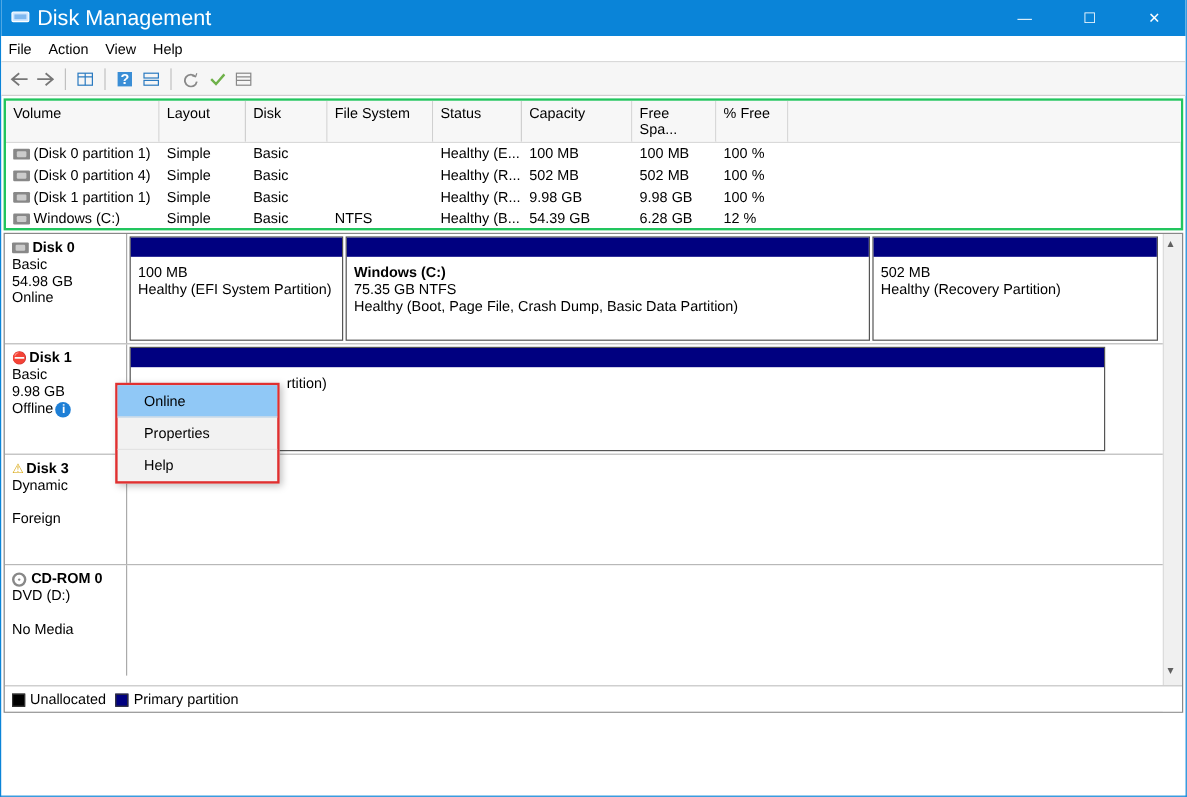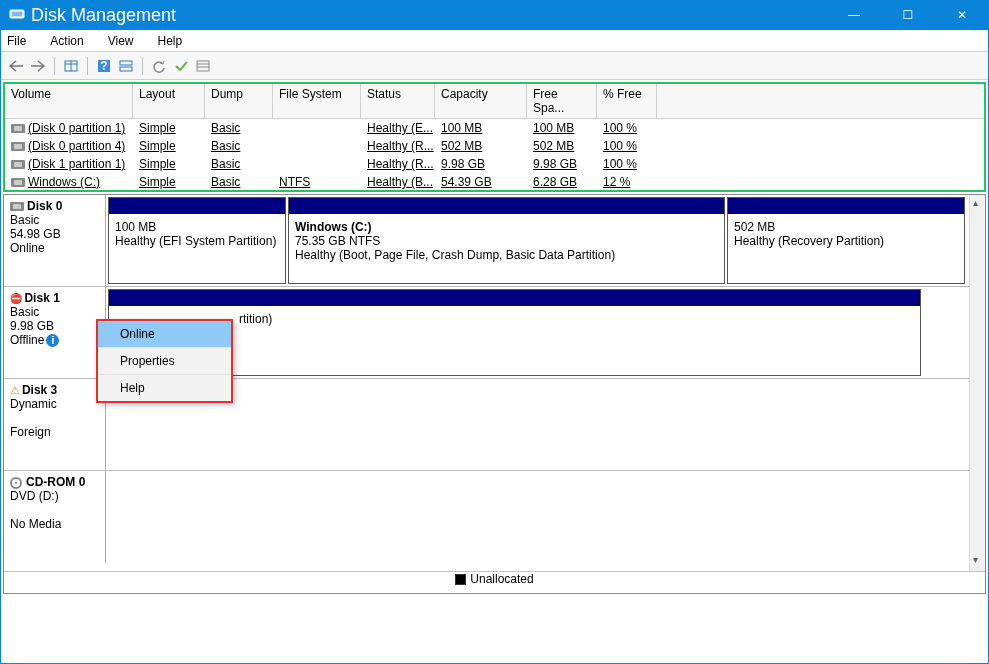--- a/index.html
+++ b/index.html
@@ -2,44 +2,44 @@
 <html><head>
 <meta charset="utf-8">
 <style>
 * { margin: 0; padding: 0; box-sizing: border-box; font-family: "Segoe UI", Tahoma, sans-serif; font-size: 12px; }
 body { background: #fff; width: 989px; height: 664px; overflow: hidden; border: 1px solid #0a84d8; border-top: none; }
 .titlebar { background: #0a84d8; color: #fff; height: 30px; display: flex; align-items: center; padding: 0 8px; }
 .titlebar .icon { margin-right: 6px; }
 .titlebar .title { flex: 1; font-size: 18px; }
 .titlebar .win-controls { display: flex; gap: 18px; }
 .titlebar .win-controls span { width: 36px; text-align: center; cursor: default; }
-.menubar { background: #fff; height: 22px; display: flex; align-items: center; padding: 0 6px; gap: 24px; border-bottom: 1px solid #d0d0d0; }
+.menubar { background: #fff; height: 22px; display: flex; align-items: center; padding: 0 6px; gap: 14px; border-bottom: 1px solid #d0d0d0; }
 .menubar span { cursor: default; }
 .toolbar { background: #f6f6f6; height: 28px; display: flex; align-items: center; padding: 2px 6px; gap: 4px; border-bottom: 1px solid #d0d0d0; }
 .toolbar .tbtn { width: 18px; height: 18px; display: inline-flex; align-items: center; justify-content: center; }
 .toolbar .sep { width: 1px; height: 18px; background: #c0c0c0; margin: 0 3px; }
 .volume-list { border: 2px solid #22c55e; margin: 2px; height: 110px; overflow: hidden; }
 .vl-header { display: flex; background: #fff; border-bottom: 1px solid #d0d0d0; }
 .vl-header div { padding: 3px 6px; border-right: 1px solid #d0d0d0; background: #f7f7f7; }
 .vl-row { display: flex; }
-.vl-row div { padding: 2px 6px; white-space: nowrap; overflow: hidden; text-decoration: underline; }
+.vl-row div { padding: 2px 6px; white-space: nowrap; overflow: hidden; }
 .col-vol{width:128px}.col-lay{width:72px}.col-type{width:68px}.col-fs{width:88px}.col-stat{width:74px}.col-cap{width:92px}.col-free{width:70px}.col-pct{width:60px}
 .disk-panel { border: 1px solid #888; margin: 2px; height: 400px; position: relative; overflow: hidden; }
 .disk-row { display: flex; border-bottom: 1px solid #b8b8b8; min-height: 92px; }
 .disk-info { width: 102px; padding: 4px 6px; border-right: 1px solid #aaa; }
 .disk-info .dname { font-weight: bold; margin-top: 18px; }
 .disk-map { flex: 1; display: flex; gap: 2px; padding: 2px 4px 2px 2px; position: relative; }
 .part { border: 1px solid #555; display: flex; flex-direction: column; }
 .part .bar { height: 16px; background: #000080; }
 .part .plabel { padding: 6px 6px; flex: 1; }
 .part .plabel .pname { font-weight: bold; }
 .scroll-stub { position: absolute; right: 0; top: 0; bottom: 0; width: 16px; background: #f0f0f0; border-left: 1px solid #dcdcdc; }
 .scroll-stub::before { content: "▴"; position: absolute; top: 2px; left: 3px; color: #606060; font-size: 10px; }
 .scroll-stub::after { content: "▾"; position: absolute; bottom: 28px; left: 3px; color: #606060; font-size: 10px; }
-.legend { position: absolute; left: 0; right: 0; bottom: 0; height: 22px; border-top: 1px solid #c4c4c4; background: #fff; display: flex; align-items: center; gap: 8px; padding: 0 6px; flex-direction: column; }
+.legend { position: absolute; left: 0; right: 0; bottom: 0; height: 22px; border-top: 1px solid #c4c4c4; background: #fff; display: flex; align-items: center; gap: 8px; padding: 0 6px; }
 .legend .sw { width: 11px; height: 11px; display: inline-block; border: 1px solid #333; margin-right: 4px; vertical-align: middle; }
 .ctx-menu { position: absolute; left: 92px; top: 136px; width: 137px; background: #f2f2f2; border: 2px solid #e03030; box-shadow: 2px 2px 6px rgba(0,0,0,.25); z-index: 50; }
 .ctx-menu .mi { padding: 6px 22px; border-bottom: 1px solid #e3e3e3; }
 .ctx-menu .mi:last-child { border-bottom: none; }
 .ctx-menu .mi.sel { background: #90c8f6; }
 .info-badge { display:inline-block; width:13px; height:13px; border-radius:50%; background:#1e7fd6; color:#fff; font-size:10px; line-height:13px; text-align:center; font-weight:bold; margin-left:2px; }
 .disk-ico { display:inline-block; width:14px; height:9px; background:#888; border-radius:1px; margin-right:3px; vertical-align:middle; position:relative; }
 .disk-ico::after { content:""; position:absolute; inset:2px 3px; background:#ccc; border-radius:1px; }
 .cd-ico { display:inline-block; width:12px; height:12px; border:2px solid #888; border-radius:50%; margin-right:4px; vertical-align:middle; position:relative; }
 .cd-ico::after{content:"";position:absolute;left:3px;top:3px;width:2px;height:2px;background:#888;border-radius:50%;}
@@ -121,21 +121,21 @@
         <line x1="1" y1="4" x2="13" y2="4" stroke="#888"></line>
         <line x1="1" y1="7" x2="13" y2="7" stroke="#888"></line>
       </svg>
     </span>
 </div>
 
 <div class="volume-list">
   <div class="vl-header">
     <div class="col-vol">Volume</div>
     <div class="col-lay">Layout</div>
-    <div class="col-type">Dump</div>
+    <div class="col-type">Disk</div>
     <div class="col-fs">File System</div>
     <div class="col-stat">Status</div>
     <div class="col-cap">Capacity</div>
     <div class="col-free">Free Spa...</div>
     <div class="col-pct">% Free</div>
     <div style="flex:1;border-right:none"></div>
   </div>
   <div class="vl-row">
     <div class="col-vol"><span class="disk-ico"></span><span>(Disk 0 partition 1)</span></div>
     <div class="col-lay">Simple</div>

